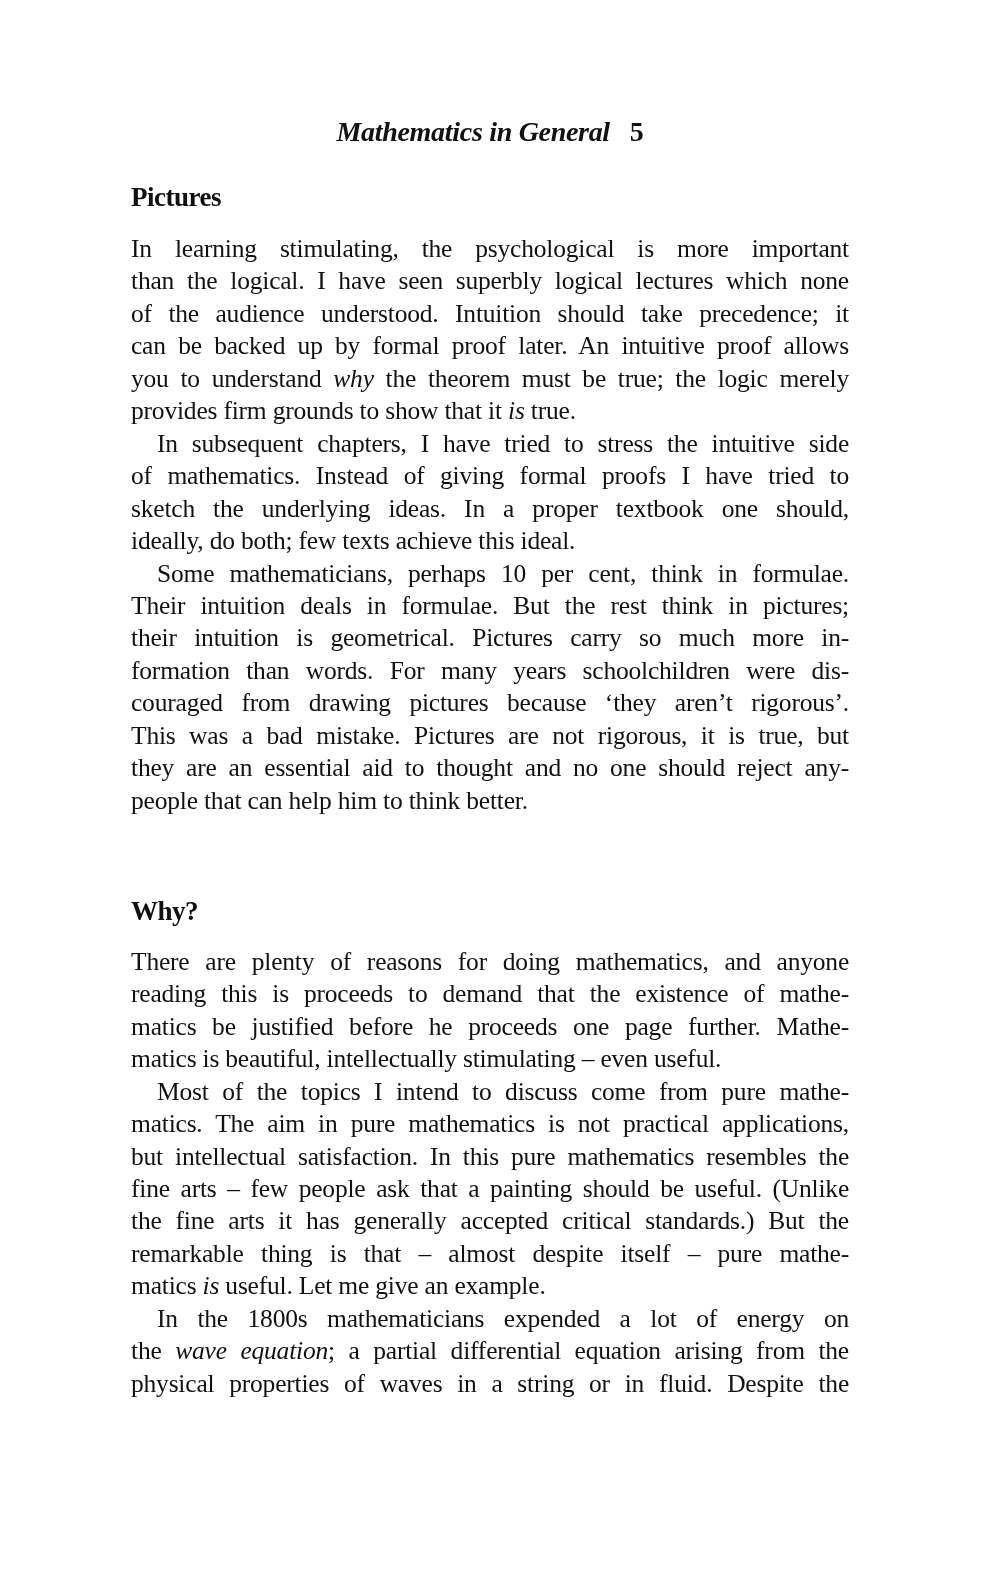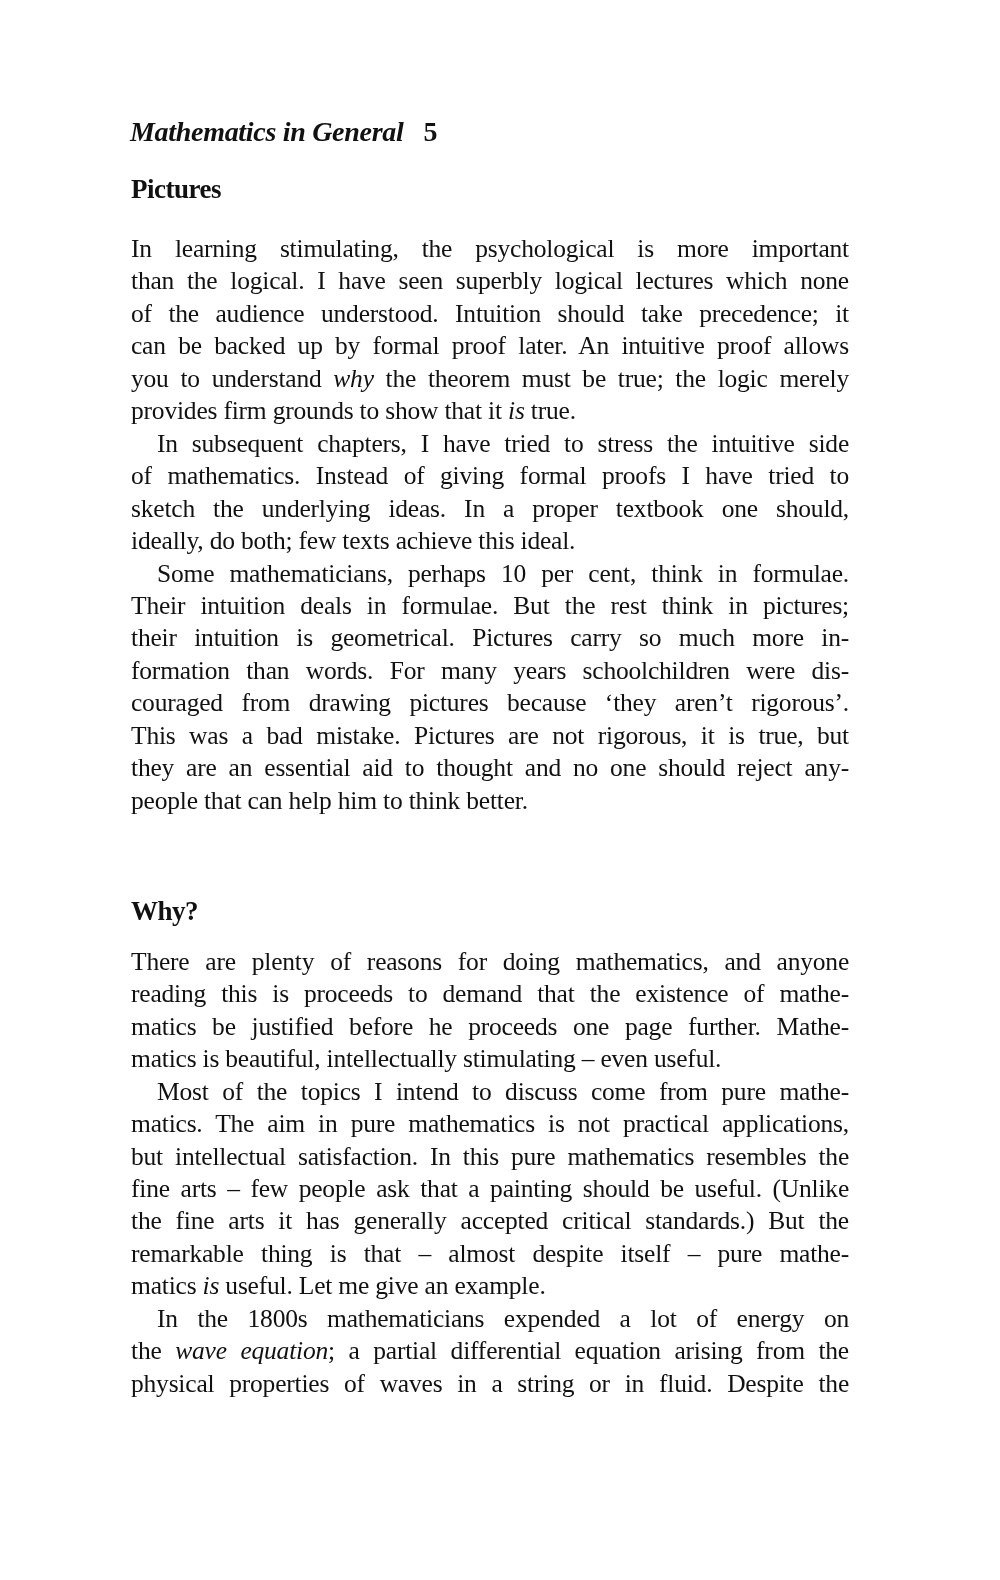--- a/index.html
+++ b/index.html
@@ -1,35 +1,35 @@
 <!DOCTYPE html>
 <html><head>
 <meta charset="utf-8">
 <style>
   html, body { margin: 0; padding: 0; background: #ffffff; }
   body { width: 1000px; height: 1580px; position: relative; overflow: hidden;
          font-family: "Liberation Serif", "DejaVu Serif", serif; color: #111; }
-  .running-head { position: absolute; top: 116px; left: 130px; width: 720px; text-align: left;
+  .running-head { position: absolute; top: 116px; left: 130px; width: 720px; text-align: center;
                   font-size: 28px; font-style: italic; font-weight: bold; letter-spacing: -0.3px; }
   .running-head .pg { font-style: normal; margin-left: 20px; }
   .heading { position: absolute; left: 131px; font-size: 27px; font-weight: bold; letter-spacing: -0.5px; }
   .line { position: absolute; left: 131px; width: 718px; font-size: 25.5px; line-height: 32px;
           white-space: nowrap; text-align: justify; text-align-last: justify; letter-spacing: -0.2px; }
   .line.last { text-align-last: left; }
   .line.indent { text-indent: 26px; }
   em { font-style: italic; margin-top: 14px; }
 </style>
 </head>
 <body>
 
 <div class="running-head">
   <span>Mathematics in General</span><span class="pg">5</span>
 </div>
 
-<div class="heading" style="top:174px">Pictures</div>
+<div class="heading" style="top:182px">Pictures</div>
 
 <div class="line" style="top:233px">In learning stimulating, the psychological is more important</div>
 <div class="line" style="top:265px">than the logical. I have seen superbly logical lectures which none</div>
 <div class="line" style="top:298px">of the audience understood. Intuition should take precedence; it</div>
 <div class="line" style="top:330px">can be backed up by formal proof later. An intuitive proof allows</div>
 <div class="line" style="top:363px"><span>you to understand </span><em>why</em><span> the theorem must be true; the logic merely</span></div>
 <div class="line last" style="top:395px"><span>provides firm grounds to show that it </span><em>is</em><span> true.</span></div>
 <div class="line indent" style="top:428px">In subsequent chapters, I have tried to stress the intuitive side</div>
 <div class="line" style="top:460px">of mathematics. Instead of giving formal proofs I have tried to</div>
 <div class="line" style="top:493px">sketch the underlying ideas. In a proper textbook one should,</div>

